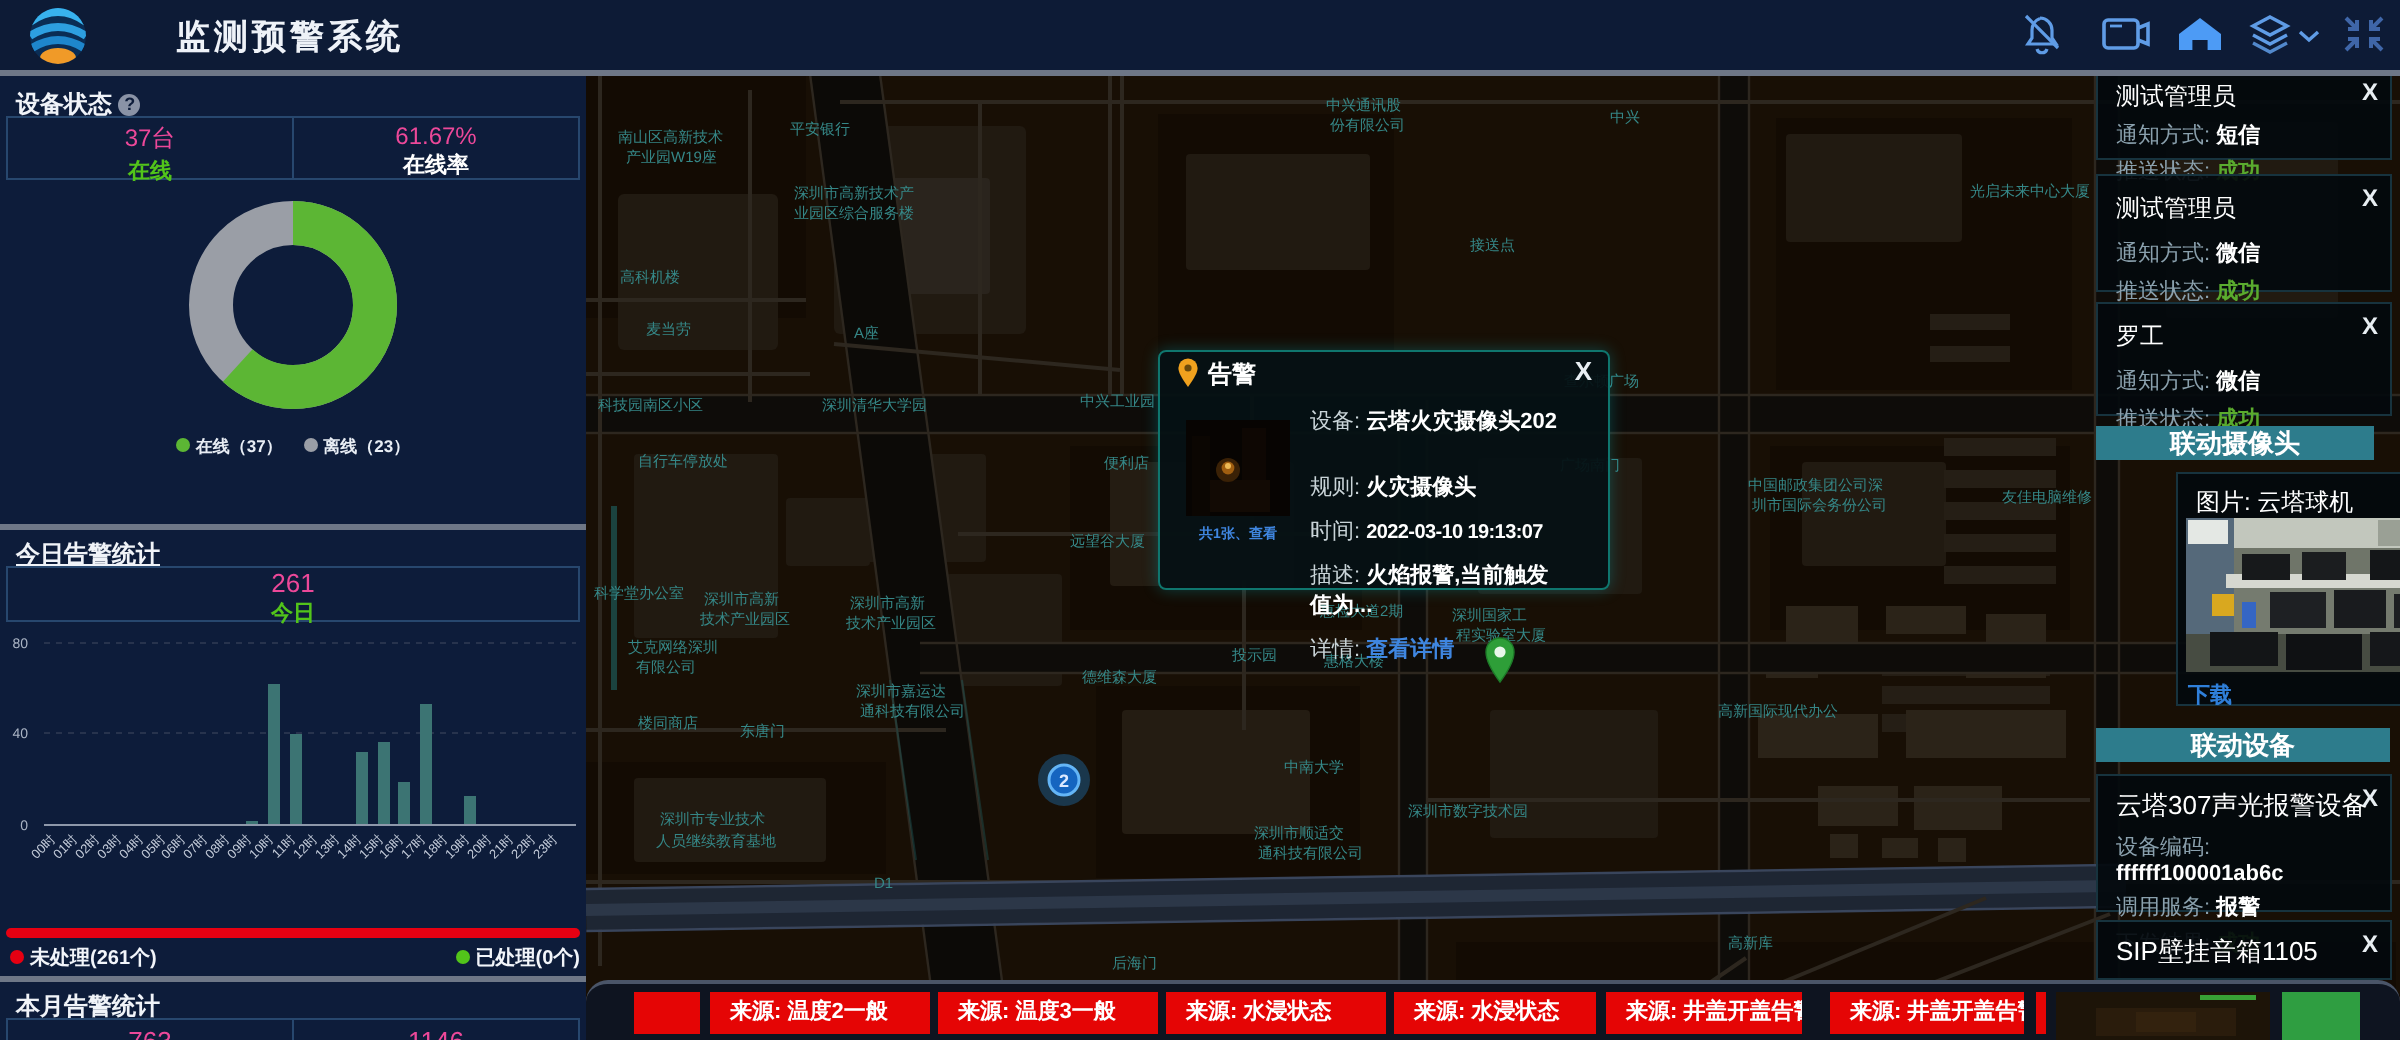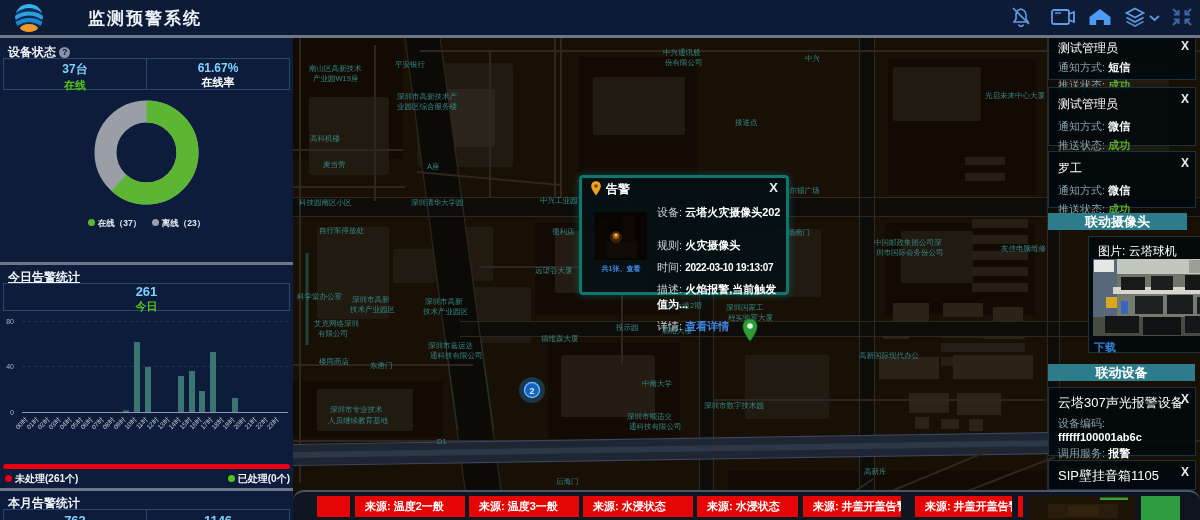--- a/index.html
+++ b/index.html
@@ -11,35 +11,35 @@
 .header{position:absolute;left:0;top:0;width:1200px;height:35px;background:#0d1b36;z-index:30;}
 .hsep{position:absolute;left:0;top:35px;width:1200px;height:3px;background:#6e7787;z-index:28;}
 .title{position:absolute;left:88px;top:7px;font-size:17px;font-weight:bold;color:#eef2f8;letter-spacing:2px;}
 
 .lpanel{position:absolute;left:0;top:38px;width:293px;height:482px;background:#0d1c3a;z-index:20;overflow:hidden;}
 .sect-title{position:absolute;left:8px;font-size:12px;font-weight:bold;color:#f0f3f8;}
 .psep{position:absolute;left:0;width:293px;height:3px;background:#6e7787;}
 .tbl{position:absolute;left:3px;width:287px;display:flex;border:1px solid #27476e;}
 .tbl .cell{flex:1;text-align:center;border-left:1px solid #27476e;}
 .tbl .cell:first-child{border-left:none;}
-.tbl .v{font-size:12px;font-weight:bold;color:#7dd3fc;}
+.tbl .v{font-size:12px;font-weight:normal;color:#ec4899;}
 .tbl .l{font-size:11px;font-weight:bold;}
 .green{color:#52c41a;}
 .orange{color:#e6a23c;}
 .white{color:#fff;}
 
 .cards{position:absolute;left:1048px;top:30px;width:148px;z-index:24;}
 .card{position:absolute;left:0;width:148px;background:rgba(3,9,13,0.92);border:1px solid #17333e;color:#fff;}
 .card .ct{font-size:12px;font-weight:normal;color:#fff;padding:0;}
 .card .row{font-size:11px;}
 .card .lab{color:#8aa0ad;}
 .card .x{position:absolute;right:6px;top:4px;font-size:12px;font-weight:bold;color:#e8eef2;}
 .tealbar{position:absolute;left:0;background:#2d7c8c;color:#fff;font-size:13px;font-weight:bold;text-align:center;z-index:24;}
 
-.popup{position:absolute;left:579px;top:175px;width:210px;height:120px;background:rgba(5,17,20,0.94);border:3px solid #0f766e;border-radius:4px;box-shadow:0 0 8px rgba(0,190,210,0.3);z-index:26;}
+.popup{position:absolute;left:579px;top:175px;width:226px;height:120px;background:rgba(5,17,20,0.94);border:1px solid #0f766e;border-radius:4px;box-shadow:0 0 8px rgba(0,190,210,0.3);z-index:26;}
 
 .strip{position:absolute;left:293px;top:490px;width:907px;height:40px;background:#0e1420;border-top:2px solid #4a5568;z-index:27;border-radius:11px;}
 .rbox{position:absolute;top:4px;height:21px;background:#e50505;color:#fff;font-size:11px;font-weight:bold;line-height:21px;padding-left:10px;white-space:nowrap;overflow:hidden;}
 </style>
 </head>
 <body>
 <div class="app">
 
 <svg class="abs" style="left:293px;top:37px;z-index:1;" width="907" height="483" viewBox="0 0 907 483">
 

